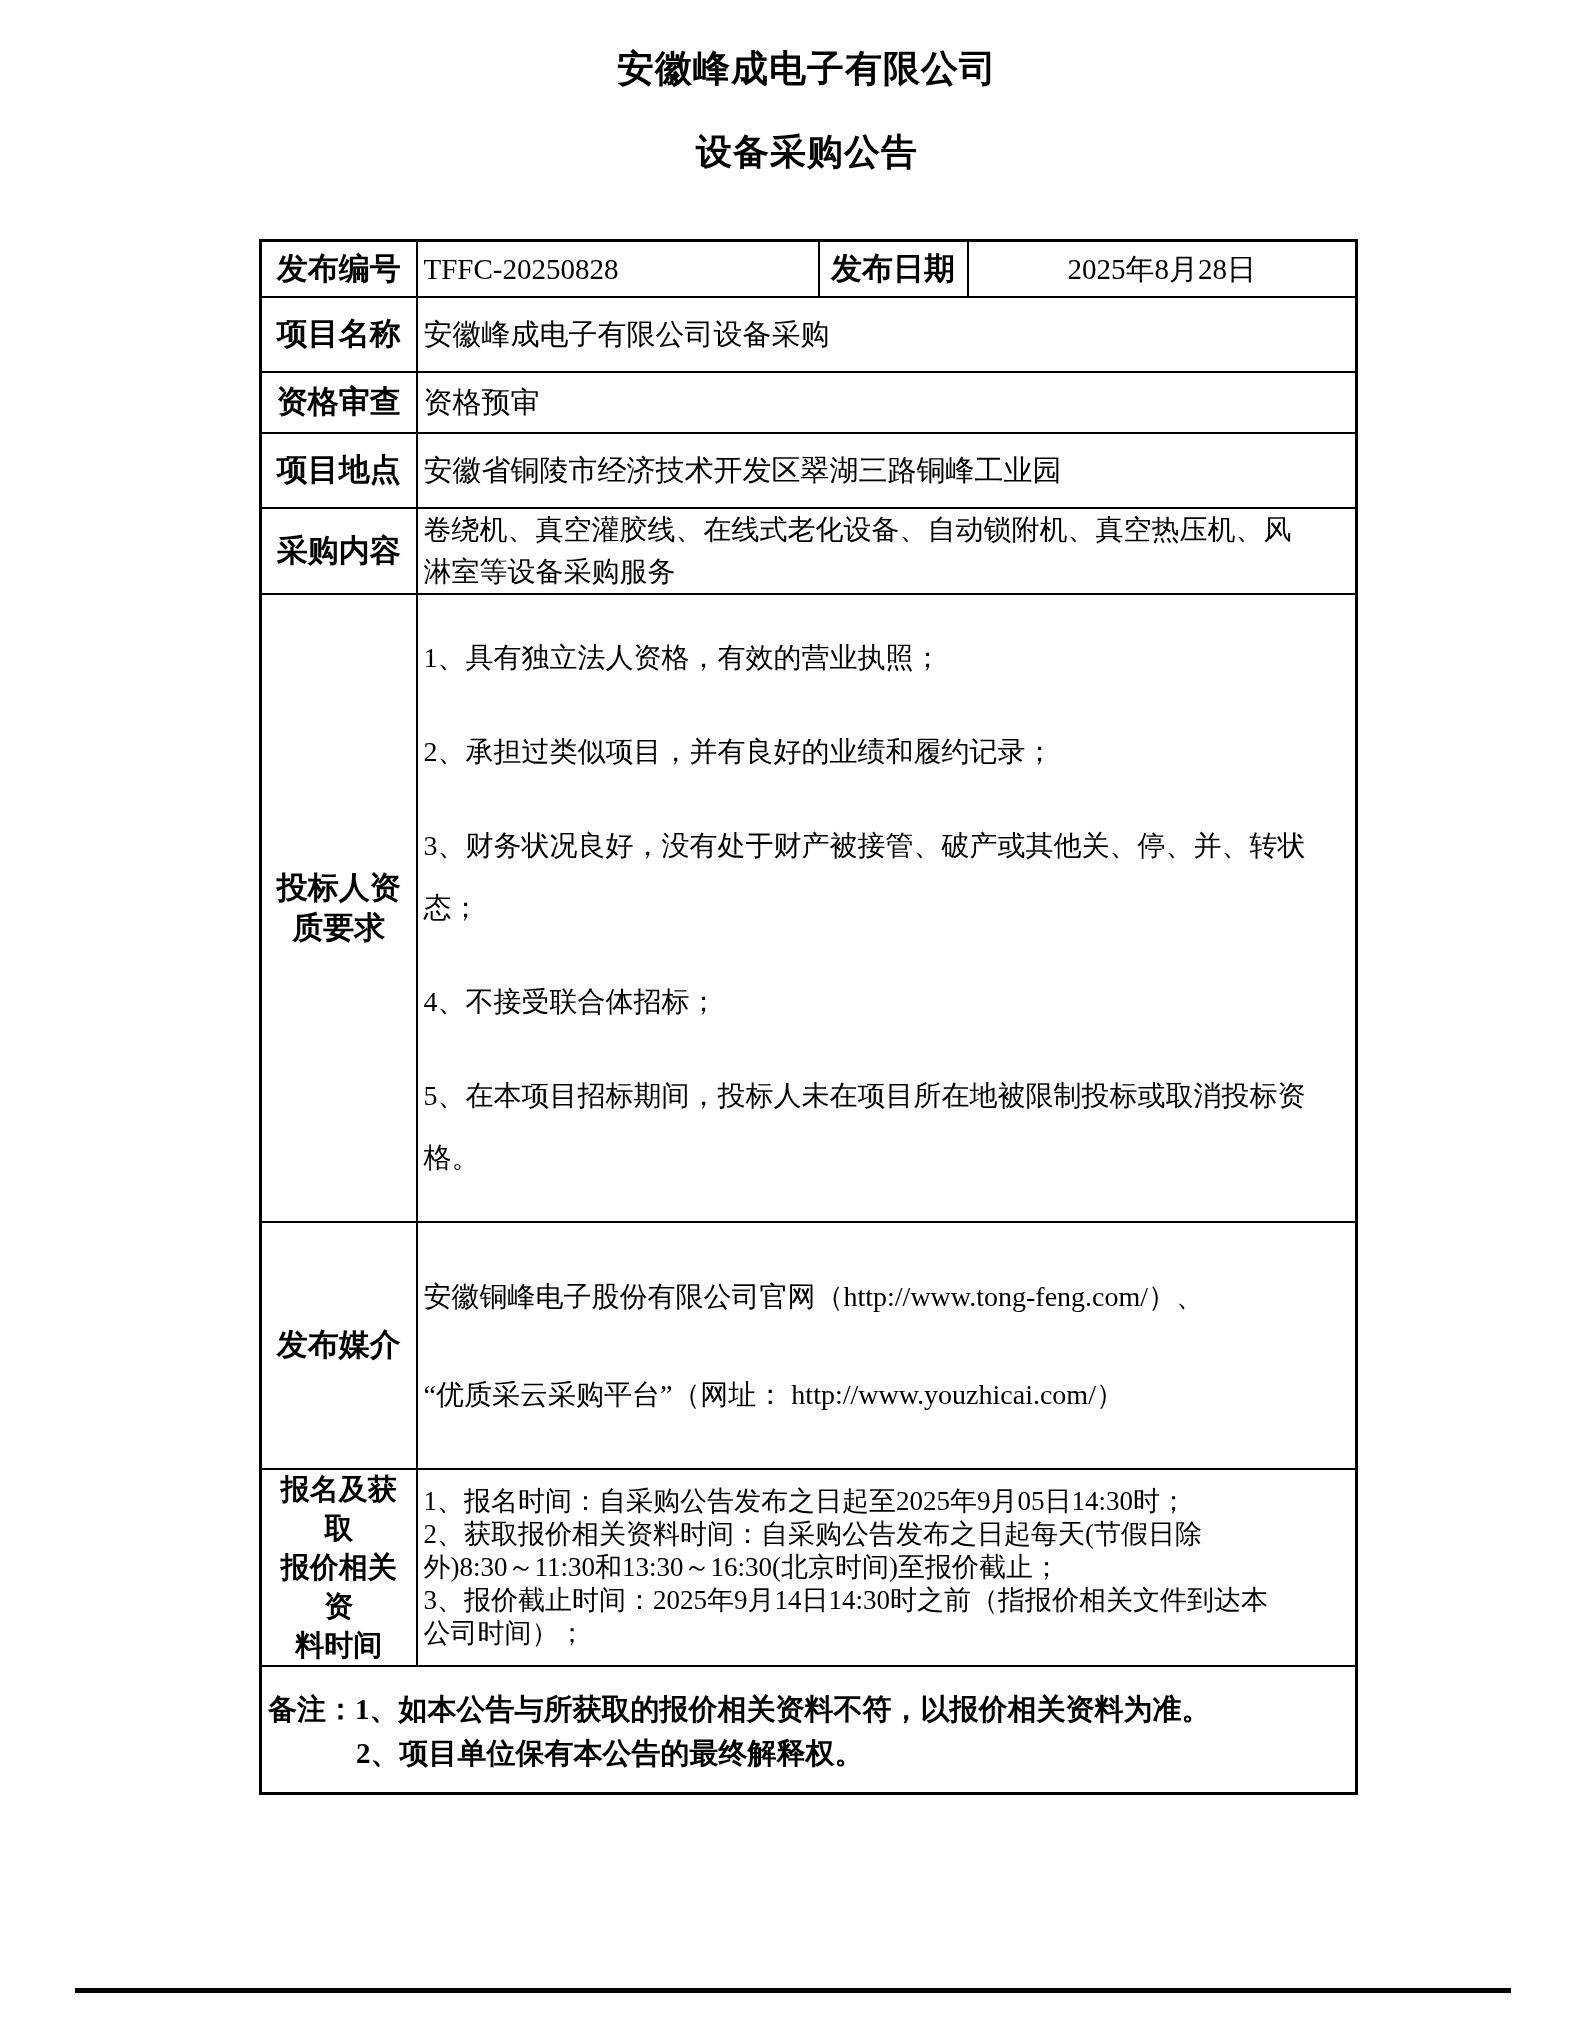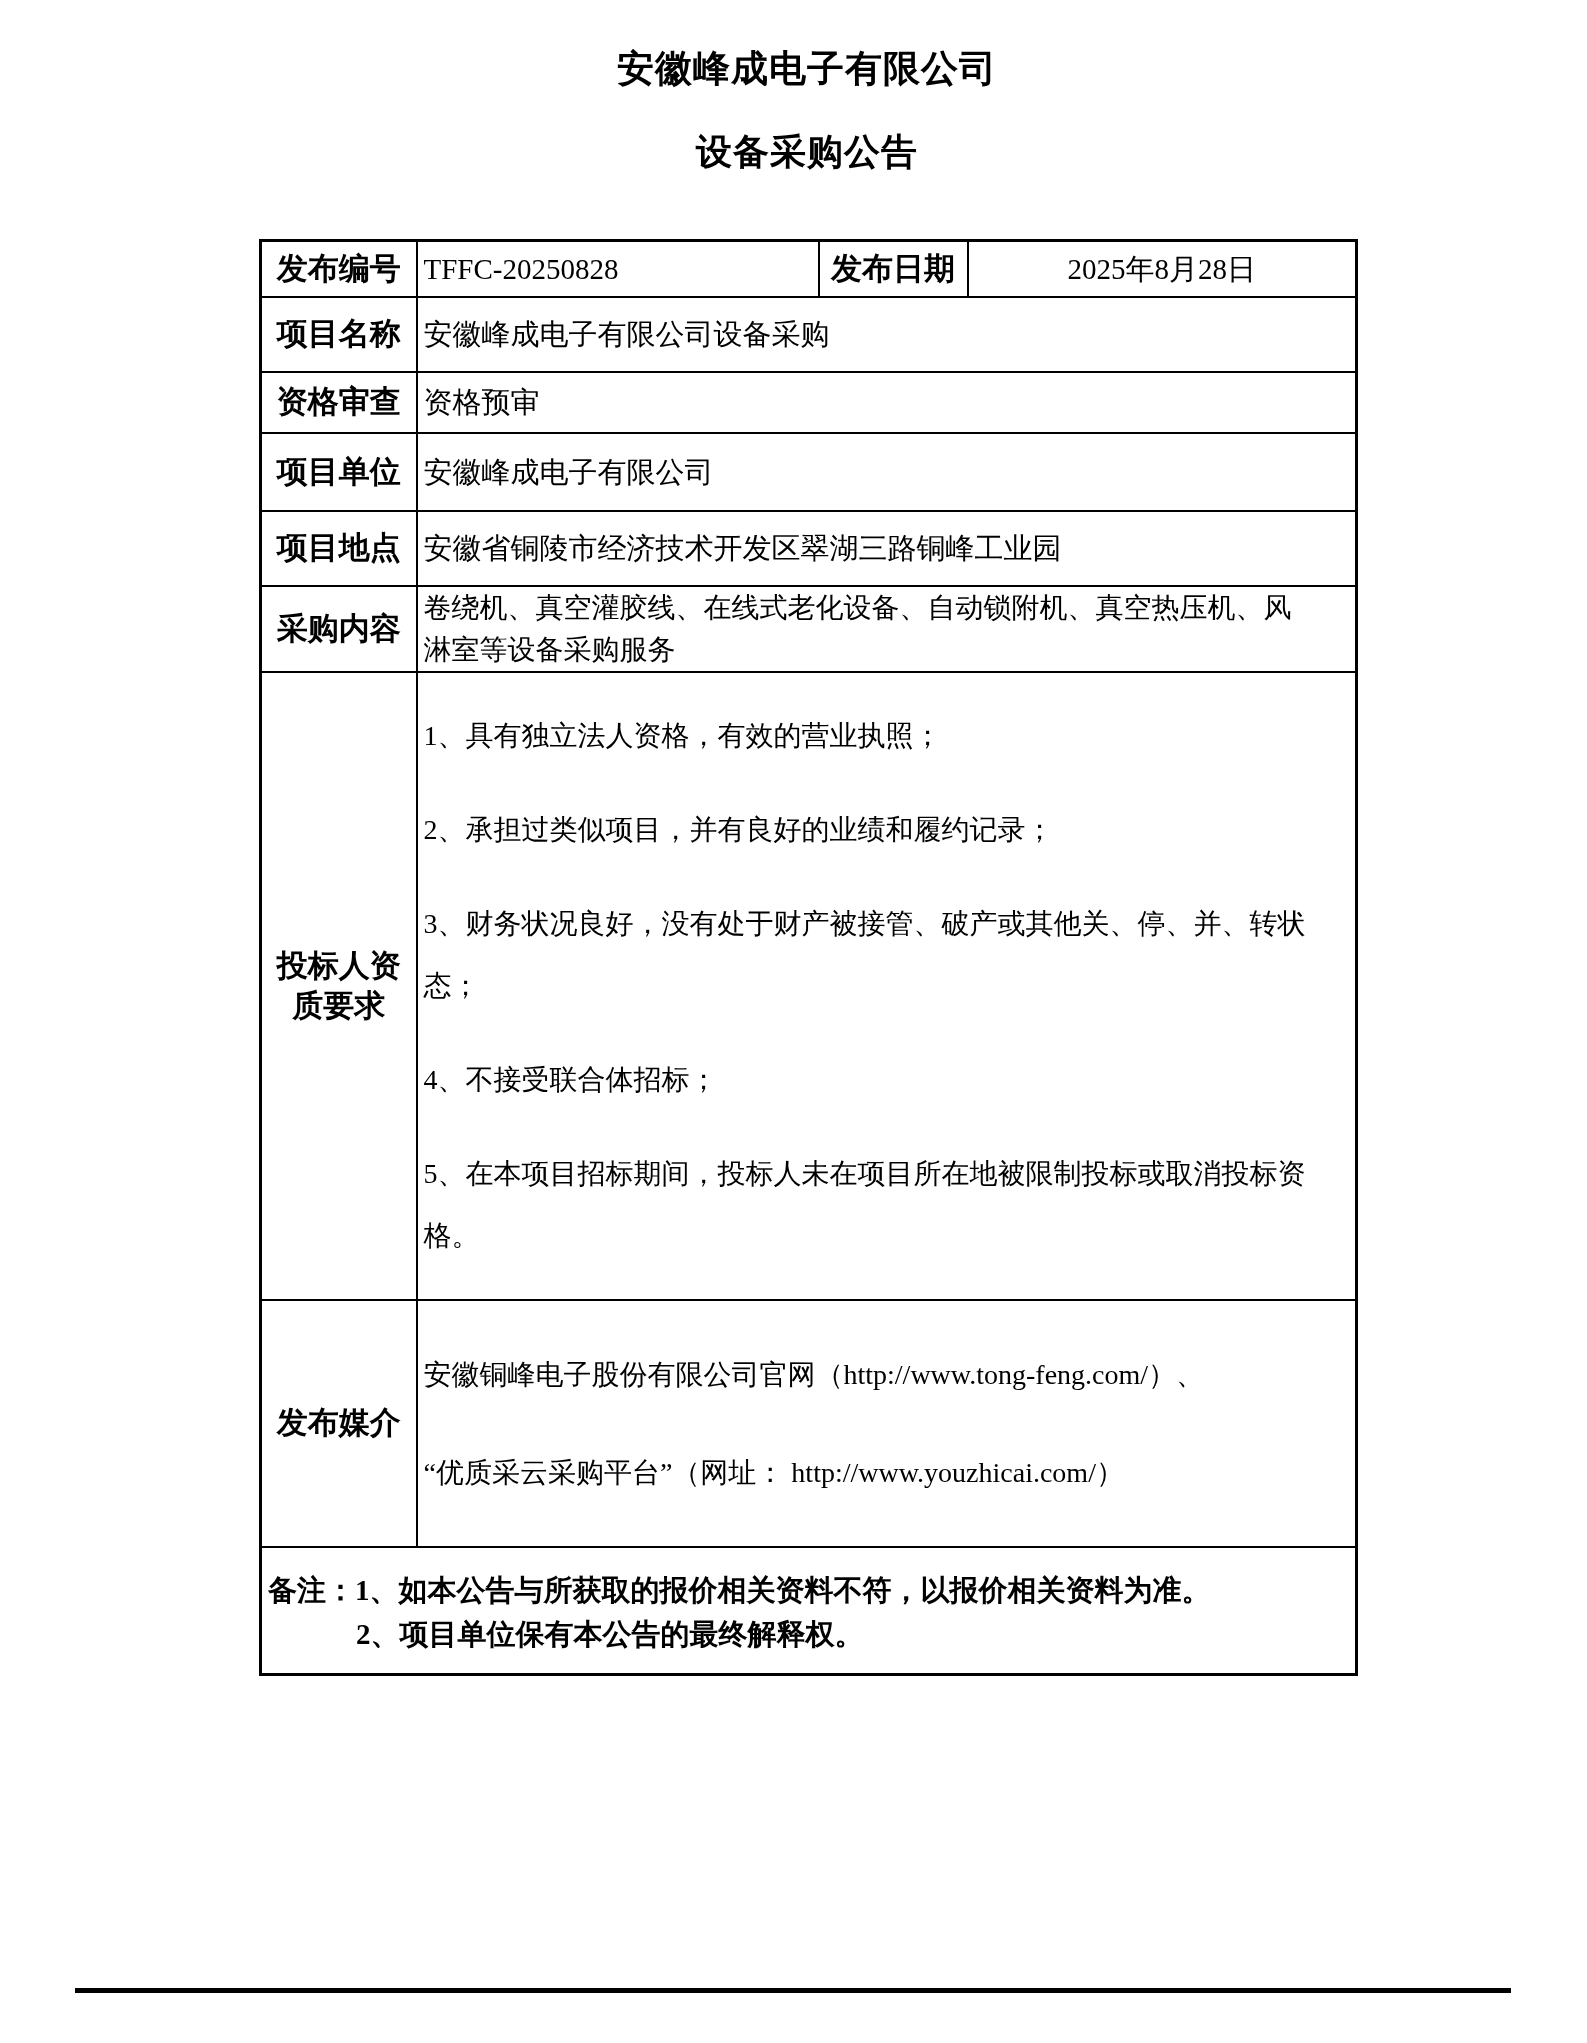--- a/index.html
+++ b/index.html
@@ -83,24 +83,20 @@
   <tr style="height:75px">
     <td class="lbl">项目名称</td>
     <td class="val" colspan="3">安徽峰成电子有限公司设备采购</td>
   </tr>
 
   <tr style="height:61px">
     <td class="lbl">资格审查</td>
     <td class="val" colspan="3">资格预审</td>
   </tr>
 
-  <tr style="height:78px">
-    <td class="lbl">项目单位</td>
-    <td class="val" colspan="3">安徽峰成电子有限公司</td>
-  </tr>
 
   <tr style="height:75px">
     <td class="lbl">项目地点</td>
     <td class="val" colspan="3">安徽省铜陵市经济技术开发区翠湖三路铜峰工业园</td>
   </tr>
 
   <tr style="height:78px">
     <td class="lbl">采购内容</td>
     <td class="ml cell-content" colspan="3">卷绕机、真空灌胶线、在线式老化设备、自动锁附机、真空热压机、风
 淋室等设备采购服务</td>
@@ -121,20 +117,32 @@
   </tr>
 
   <tr style="height:132px">
     <td class="lbl">发布媒介</td>
     <td class="ml cell-media" colspan="3">
       <div>安徽铜峰电子股份有限公司官网（http://www.tong-feng.com/）、</div>
       <div>“优质采云采购平台”（网址： http://www.youzhicai.com/）</div>
     </td>
   </tr>
 
+  <tr style="height:196px">
+    <td class="lbl" style="font-size:29px;line-height:39px">报名及获取
+报价相关资
+料时间</td>
+    <td class="cell-schedule" colspan="3">
+      <div class="schedule-item">1、报名时间：自采购公告发布之日起至2025年9月05日14:30时；</div>
+      <div class="schedule-item">2、获取报价相关资料时间：自采购公告发布之日起每天(节假日除
+外)8:30～11:30和13:30～16:30(北京时间)至报价截止；</div>
+      <div class="schedule-item">3、报价截止时间：2025年9月14日14:30时之前（指报价相关文件到达本
+公司时间）；</div>
+    </td>
+  </tr>
 
 
   <tr style="height:128px">
     <td class="cell-remarks" colspan="4">
       <div class="remarks-line1">
         <span>备注：</span><span>1、如本公告与所获取的报价相关资料不符，以报价相关资料为准。</span>
       </div>
       <div class="remarks-line2">2、项目单位保有本公告的最终解释权。</div>
     </td>
   </tr>

